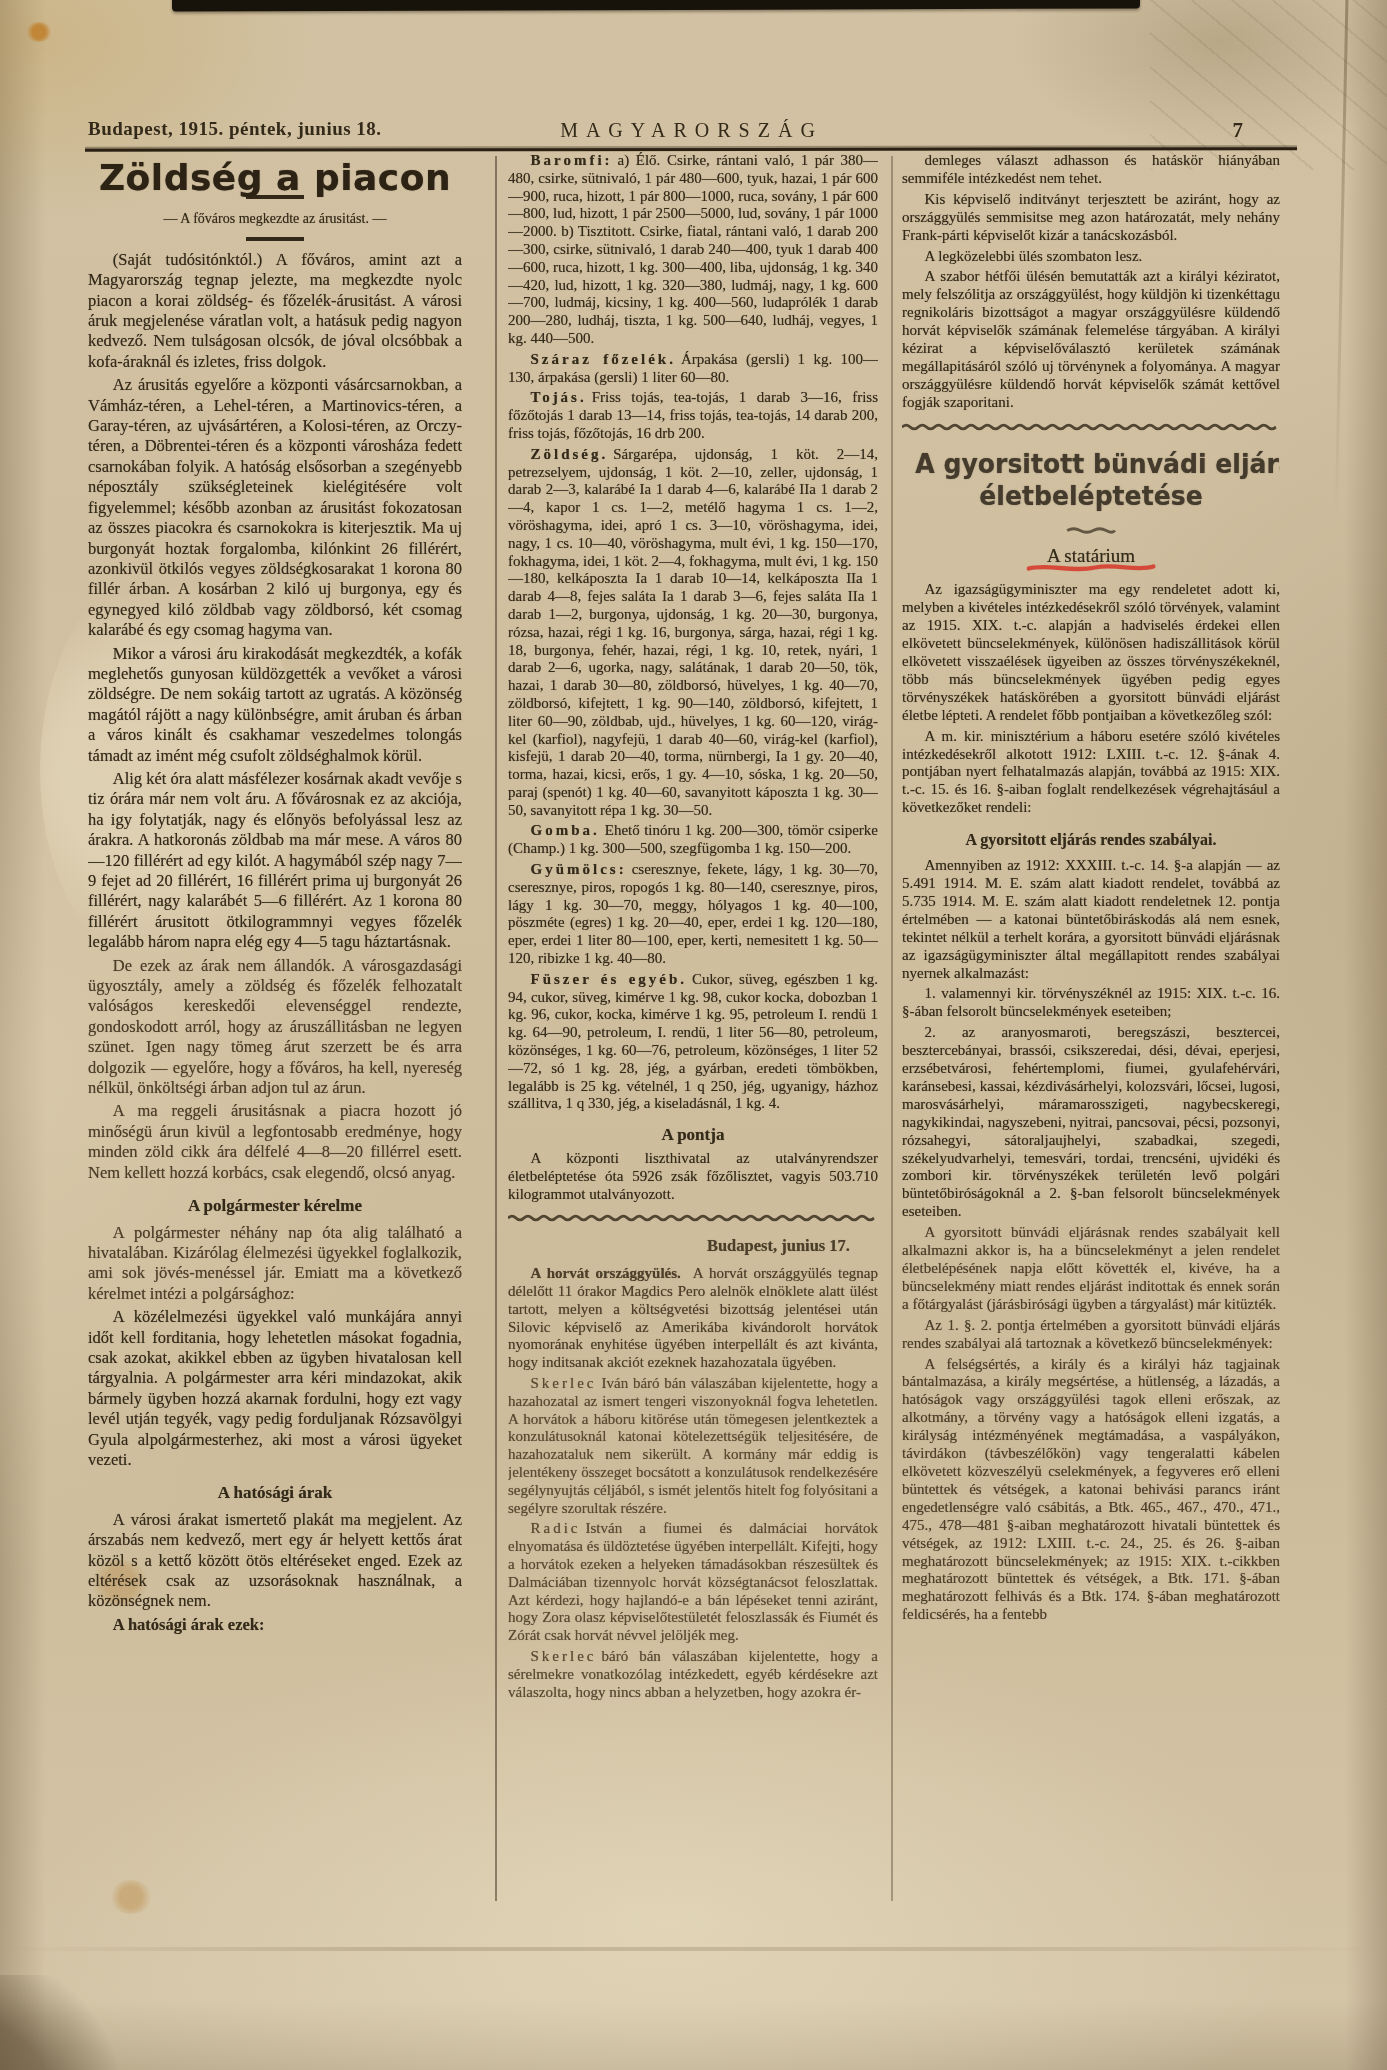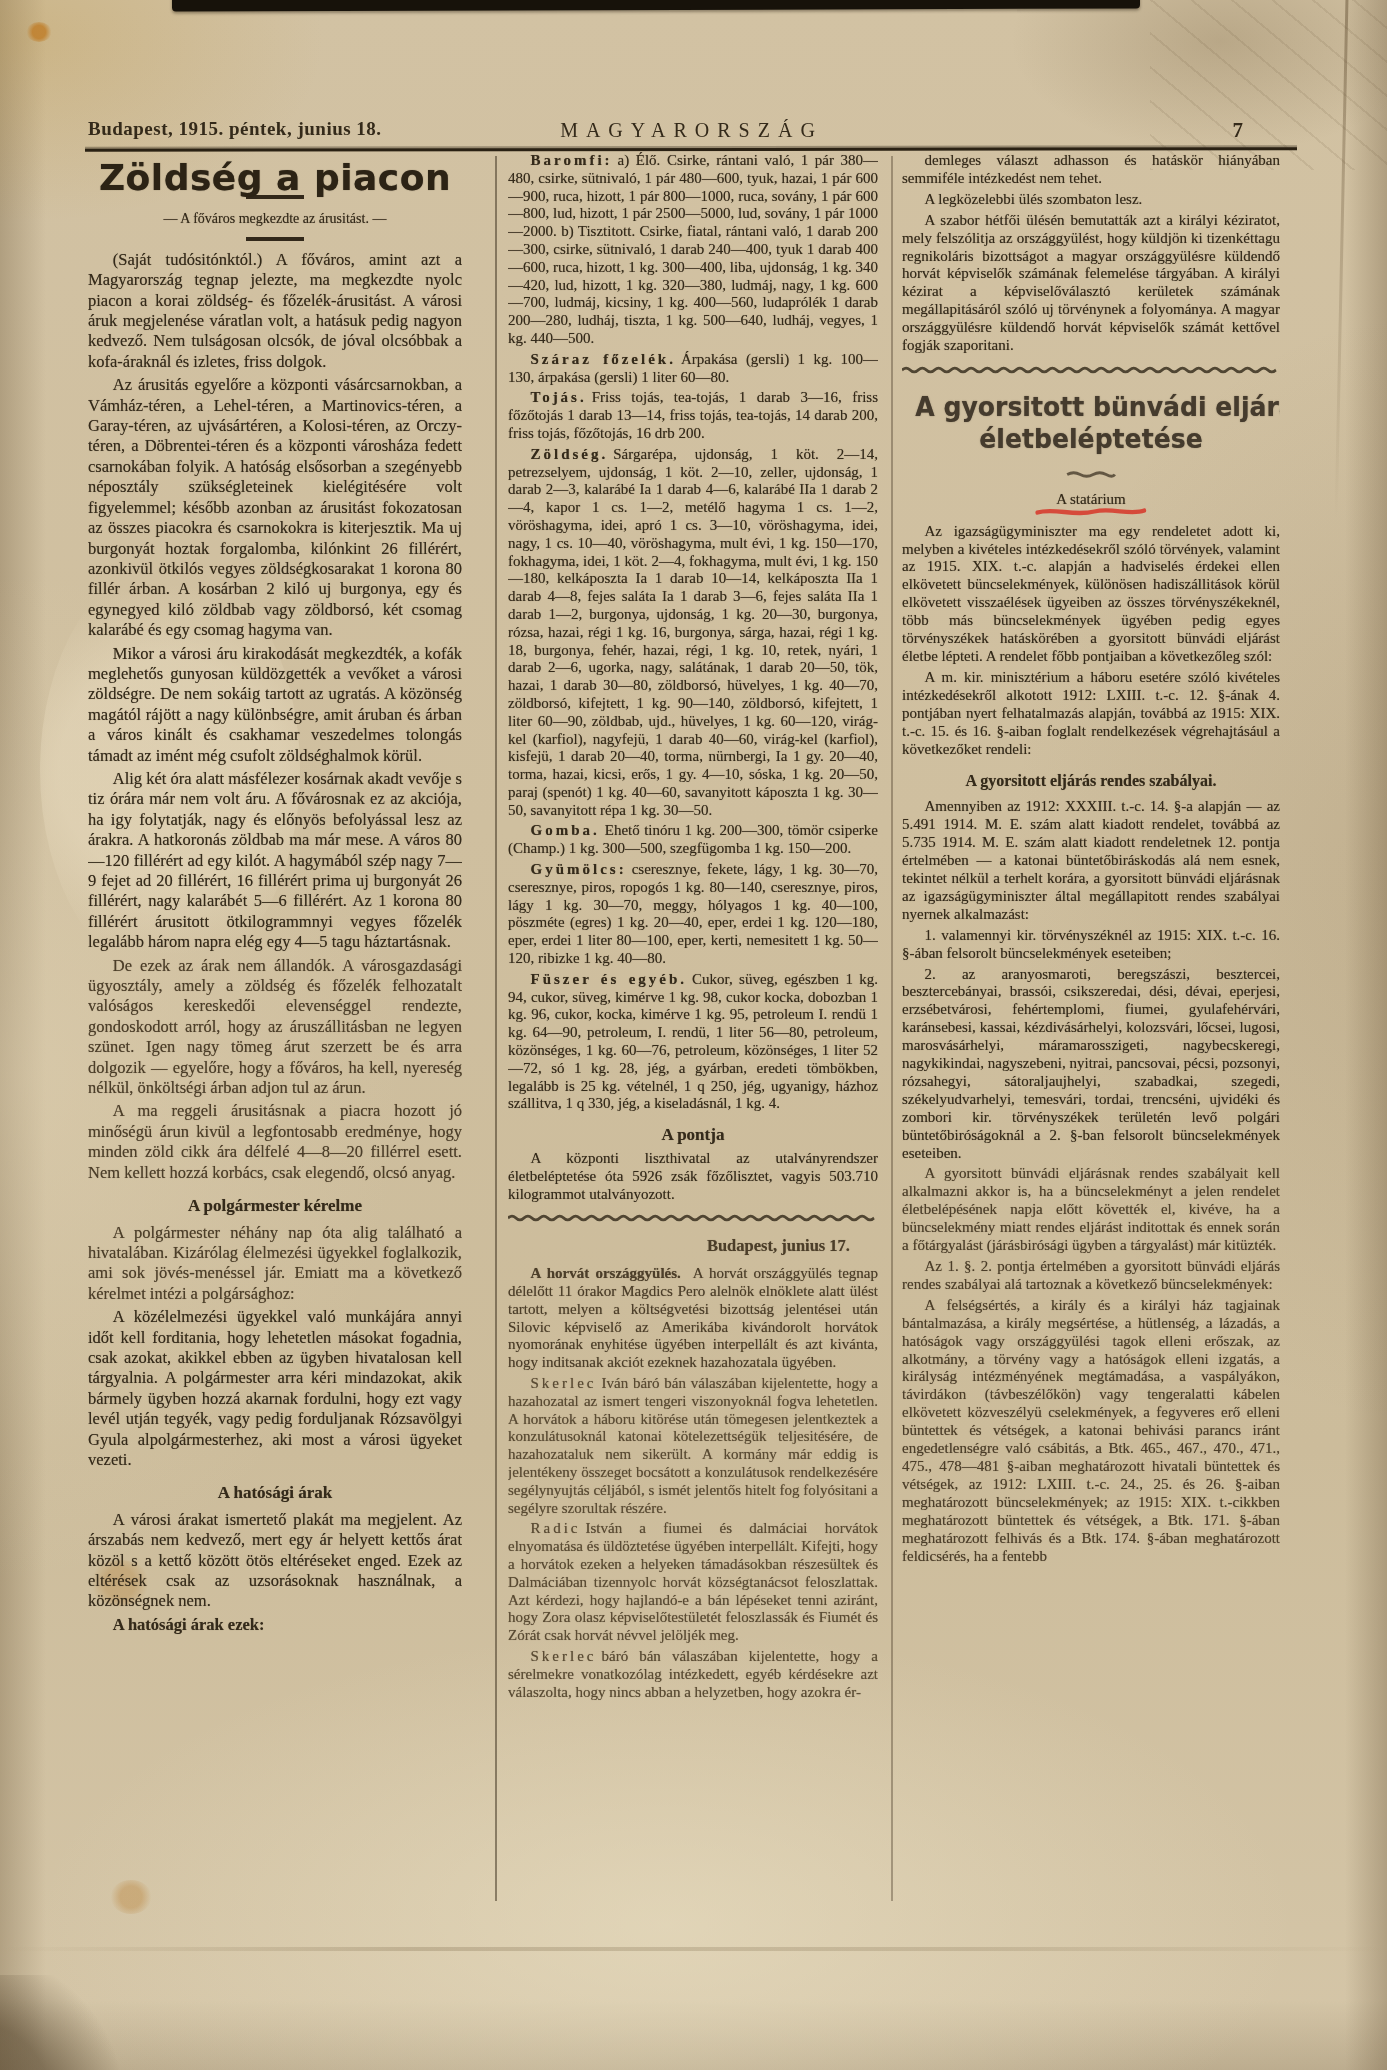--- a/index.html
+++ b/index.html
@@ -68,21 +68,21 @@
   .wavy{display:block;width:100%;height:10px;margin:10px 0 6px;}
   .wavy path{stroke:#3a3020;stroke-width:2.3;fill:none;opacity:.85;}
   .dateline{text-align:right;padding-right:28px;font-weight:bold;font-size:16.5px;margin:14px 0 10px;}
 
   h1.big-title{font-family:"DejaVu Sans",sans-serif;font-weight:bold;text-align:center;
     margin:16px 0 6px;color:#453b2d;text-shadow:0 0 1.2px rgba(69,59,45,.7);line-height:1.2;}
   h1.big-title span{display:block;white-space:nowrap;font-size:27px;transform:scaleX(.93);transform-origin:center;}
   .mini-rule{display:block;width:52px;height:9px;margin:14px auto 4px;}
   .mini-rule path{stroke:#473c2c;stroke-width:2.6;fill:none;opacity:.8;}
   .annot-wrap{text-align:center;margin:12px 0 14px;}
-  .annot{position:relative;display:inline-block;font-size:15px;padding:0 6px;}
+  .annot{position:relative;display:inline-block;font-size:19px;padding:0 6px;}
   .annot svg{position:absolute;left:-16px;bottom:-10px;width:calc(100% + 32px);height:15px;}
   .annot path{stroke:#d6392b;stroke-width:4;fill:none;stroke-linecap:round;opacity:.88;}
   h3.subhead{font-size:16px;font-weight:bold;text-align:center;margin:14px 0 8px;}
 </style>
 </head>
 <body>
 
 <div class="page">
 
   <div class="stain stain-dot"></div>
@@ -138,20 +138,21 @@
       </svg>
     <div class="dateline fade1">Budapest, junius 17.</div>
     <p class="fade1"><span class="lead-bold">A horvát országgyülés.</span><span>A horvát országgyülés tegnap délelőtt 11 órakor Magdics Pero alelnök elnöklete alatt ülést tartott, melyen a költségvetési bizottság jelentései után Silovic képviselő az Amerikába kivándorolt horvátok nyomorának enyhitése ügyében interpellált és azt kivánta, hogy inditsanak akciót ezeknek hazahozatala ügyében.</span></p>
     <p class="fade2"><span class="lead-sp">Skerlec</span><span>Iván báró bán válaszában kijelentette, hogy a hazahozatal az ismert tengeri viszonyoknál fogva lehetetlen. A horvátok a háboru kitörése után tömegesen jelentkeztek a konzulátusoknál katonai kötelezettségük teljesitésére, de hazahozataluk nem sikerült. A kormány már eddig is jelentékeny összeget bocsátott a konzulátusok rendelkezésére segélynyujtás céljából, s ismét jelentős hitelt fog folyósitani a segélyre szorultak részére.</span></p>
     <p class="fade2"><span class="lead-sp">Radic</span><span>István a fiumei és dalmáciai horvátok elnyomatása és üldöztetése ügyében interpellált. Kifejti, hogy a horvátok ezeken a helyeken támadásokban részesültek és Dalmáciában tizennyolc horvát községtanácsot feloszlattak. Azt kérdezi, hogy hajlandó-e a bán lépéseket tenni aziránt, hogy Zora olasz képviselőtestületét feloszlassák és Fiumét és Zórát csak horvát névvel jelöljék meg.</span></p>
     <p class="fade2"><span class="lead-sp">Skerlec</span><span>báró bán válaszában kijelentette, hogy a sérelmekre vonatkozólag intézkedett, egyéb kérdésekre azt válaszolta, hogy nincs abban a helyzetben, hogy azokra ér-</span></p>
   </div>
 
   <div class="col ink" id="col3">
     <p>demleges választ adhasson és hatáskör hiányában semmiféle intézkedést nem tehet.</p>
+    <p>Kis képviselő inditványt terjesztett be aziránt, hogy az országgyülés semmisitse meg azon határozatát, mely nehány Frank-párti képviselőt kizár a tanácskozásból.</p>
     <p>A legközelebbi ülés szombaton lesz.</p>
     <p>A szabor hétfői ülésén bemutatták azt a királyi kéziratot, mely felszólitja az országgyülést, hogy küldjön ki tizenkéttagu regnikoláris bizottságot a magyar országgyülésre küldendő horvát képviselők számának felemelése tárgyában. A királyi kézirat a képviselőválasztó kerületek számának megállapitásáról szóló uj törvénynek a folyománya. A magyar országgyülésre küldendő horvát képviselők számát kettővel fogják szaporitani.</p>
     <svg class="wavy" viewBox="0 0 372 8" preserveAspectRatio="none">
         <path d="M0,4 Q4,1 8,4 T16,4 T24,4 T32,4 T40,4 T48,4 T56,4 T64,4 T72,4 T80,4 T88,4 T96,4 T104,4 T112,4 T120,4 T128,4 T136,4 T144,4 T152,4 T160,4 T168,4 T176,4 T184,4 T192,4 T200,4 T208,4 T216,4 T224,4 T232,4 T240,4 T248,4 T256,4 T264,4 T272,4 T280,4 T288,4 T296,4 T304,4 T312,4 T320,4 T328,4 T336,4 T344,4 T352,4 T360,4 T368,4"></path>
       </svg>
     <h1 class="big-title">
       <span>A gyorsitott bünvádi eljárás</span>
       <span>életbeléptetése</span>
     </h1>
     <svg class="mini-rule" viewBox="0 0 48 8" preserveAspectRatio="none">

